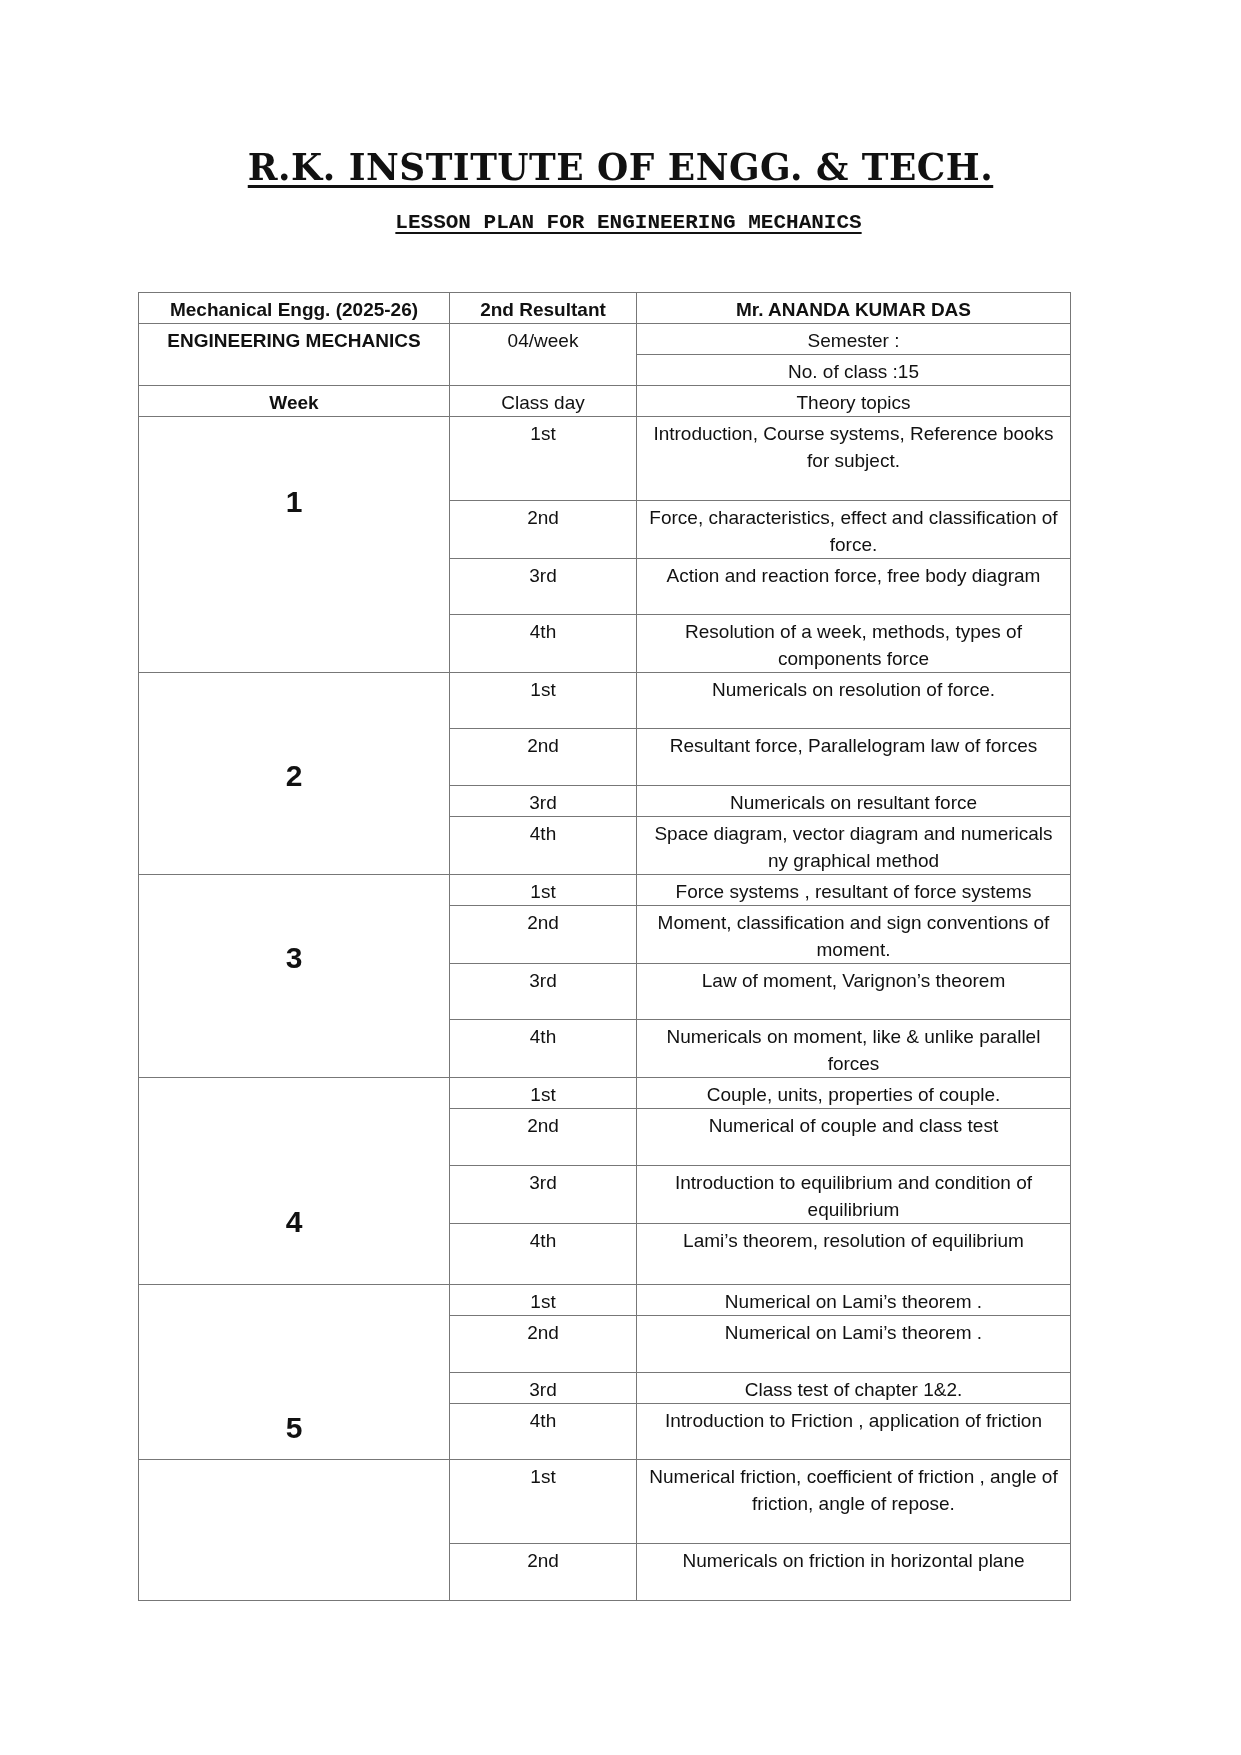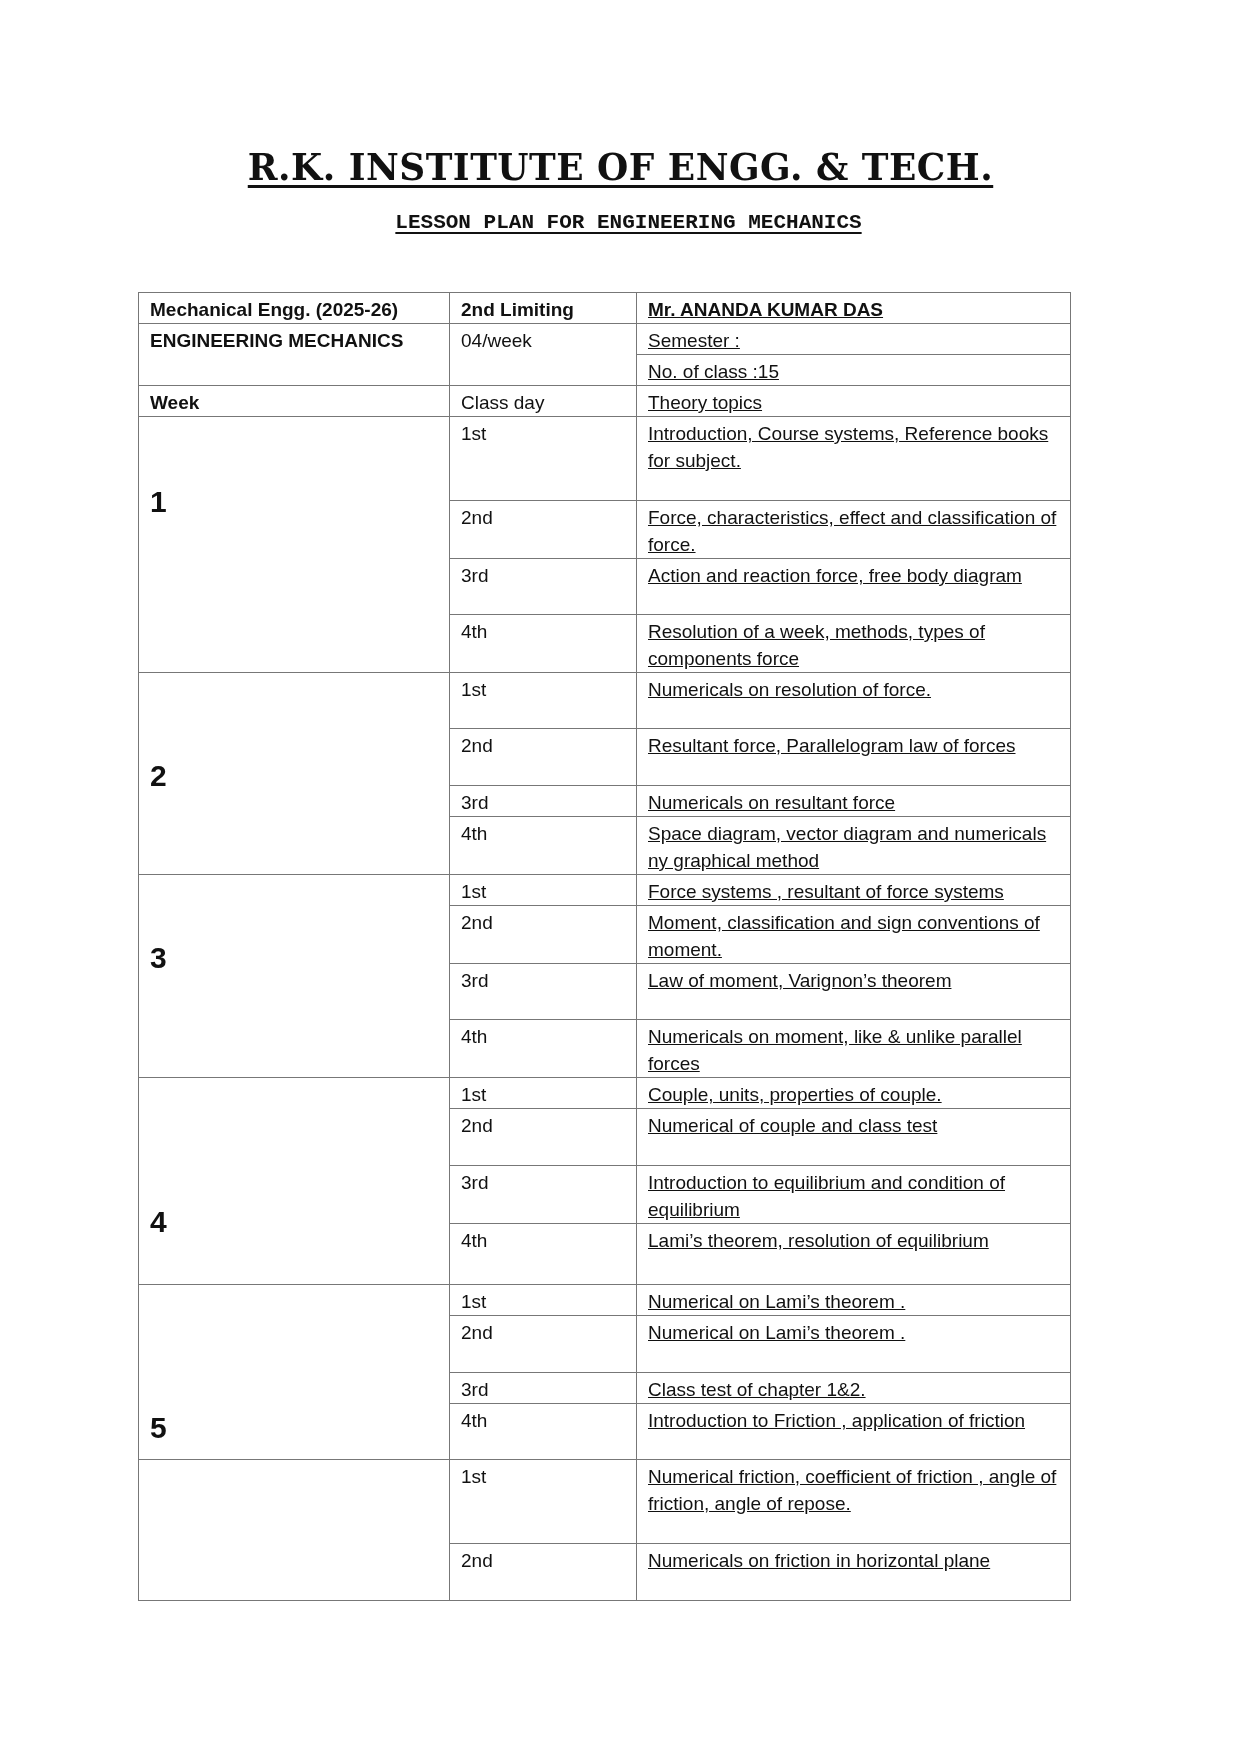--- a/index.html
+++ b/index.html
@@ -14,39 +14,39 @@
     position:absolute; left:0; width:1241px; top:203px; text-align:center;
     font-family:Liberation Mono, monospace; font-weight:bold; font-size:21px;
     text-decoration:underline; text-underline-offset:4px; margin:8px;
   }
   table.plan {
     position:absolute; left:138px; top:292px; border-collapse:collapse;
     font-family:"Liberation Sans", sans-serif; font-size:19px; color:#111;
   }
   table.plan td {
     border:1.5px solid #777; vertical-align:top; padding:3px 11px 0 11px;
-    line-height:27px; box-sizing:border-box;
+    line-height:27px; box-sizing:border-box;text-align:center;
   }
   .c1 { width:311px;font-weight:bold; }
   .c2 { width:187px; }
-  .c3 { width:434px;text-decoration:underline; }
+  .c3 { width:434px; }
   .bold { font-weight:bold; }
   .weeknum { font-size:30px; vertical-align:middle !important; }
 </style>
 </head>
 <body>
 
 <h1 class="title">R.K. INSTITUTE OF ENGG. &amp; TECH.</h1>
 <h2 class="subtitle">LESSON PLAN FOR ENGINEERING MECHANICS</h2>
 
 <table class="plan">
   <tbody>
     <tr style="height:28px">
       <td class="c1 bold">Mechanical  Engg. (2025-26)</td>
-      <td class="c2 bold">2nd  Limiting</td>
+      <td class="c2 bold">2nd  Resultant</td>
       <td class="c3 bold">Mr. ANANDA KUMAR DAS</td>
     </tr>
     <tr style="height:28px">
       <td class="c1 bold" rowspan="2">ENGINEERING MECHANICS</td>
       <td class="c2" rowspan="2">04/week</td>
       <td class="c3">Semester :</td>
     </tr>
     <tr style="height:28px">
       <td class="c3">No. of class :15</td>
     </tr>

